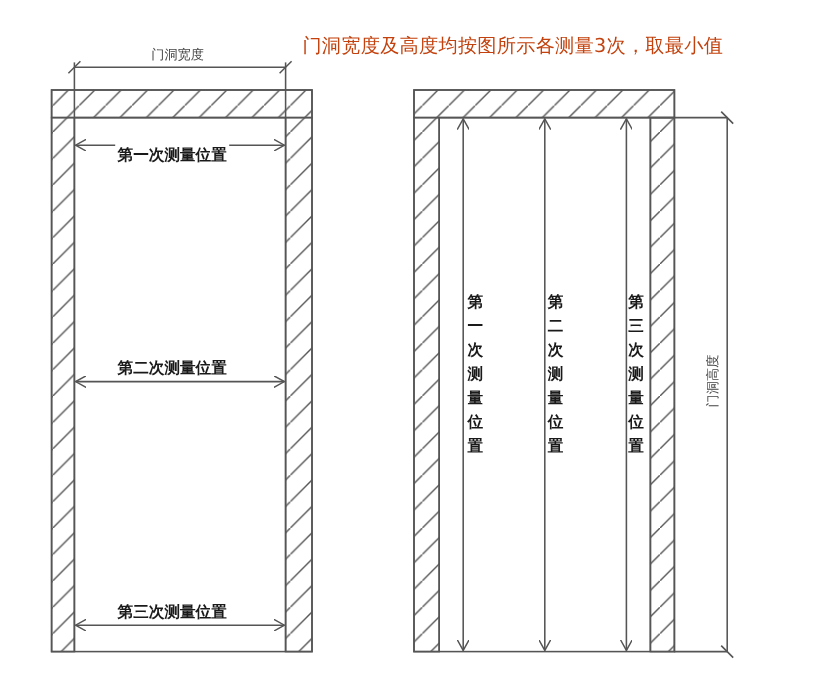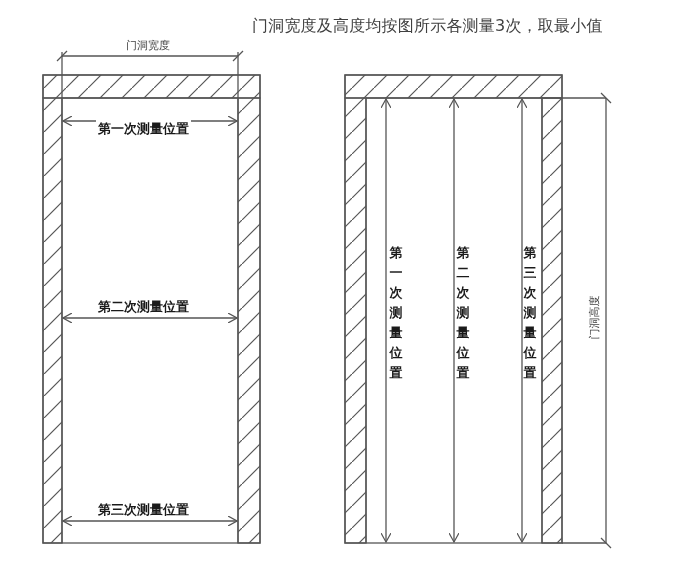--- a/index.html
+++ b/index.html
@@ -1,17 +1,17 @@
 <!DOCTYPE html>
 <html><head>
 <meta charset="utf-8">
 <style>
   html, body { margin: 0; padding: 0; background: #ffffff; }
   body { width: 678px; height: 571px; position: relative; overflow: hidden; font-family: "DejaVu Sans", sans-serif; }
-  .title { position: absolute; left: 252px; top: 16px; font-size: 16px; color: #404040; letter-spacing: 0.2px; white-space: nowrap; }
+  .title { position: absolute; left: 252px; top: 28px; font-size: 16px; color: #c2410c; letter-spacing: 0.2px; white-space: nowrap; }
   svg { position: absolute; left: 0; top: 0; }
   .lbl { position: absolute; font-size: 13px; font-weight: bold; color: #1a1a1a; white-space: nowrap; background: #fff; padding: 0 2px; }
   .vlbl { position: absolute; font-size: 13px; font-weight: bold; color: #1a1a1a; width: 16px; line-height: 20px; text-align: center; word-break: break-all; }
   .dimlbl { position: absolute; font-size: 11px; color: #444; white-space: nowrap; }
   .vdim { position: absolute; font-size: 11px; color: #444; transform: rotate(-90deg); transform-origin: center; white-space: nowrap; }
 </style>
 </head>
 <body>
 
 <div class="title">门洞宽度及高度均按图所示各测量3次，取最小值</div>

